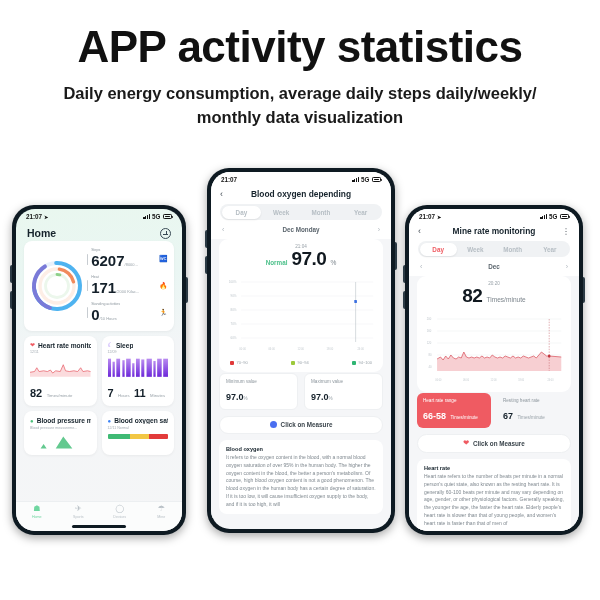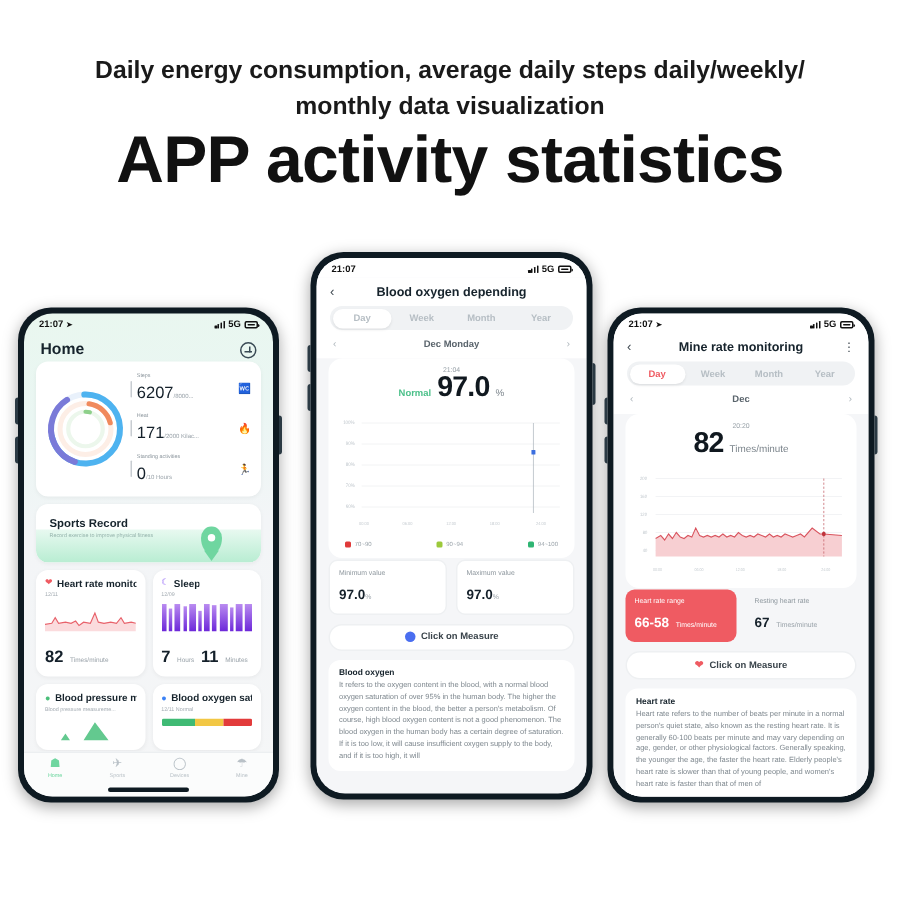--- a/index.html
+++ b/index.html
@@ -77,21 +77,21 @@
   .sun { width:7px;height:7px;border-radius:50%;background:#ffd84d; }
 
   .card { background:#fff; border-radius:8px; margin:0 8px 5px; box-shadow:0 1px 3px rgba(0,0,0,.05); }
   .hd-card { display:flex; padding:7px 6px 7px 4px; align-items:center; }
   .rings { width:54px;height:54px;position:relative;flex:none;margin-left:2px;}
   .hd-stats { flex:1; padding-left:3px; }
   .stat-row { display:flex; align-items:center; margin-bottom:4.5px; }
   .stat-bar { width:1.2px; height:11px; background:#c7ccd1; border-radius:1px; margin-right:3px; }
   .stat-txt { flex:1; }
   .stat-label { font-size:3.6px; color:#8b959c; display:block; line-height:1.2; }
-  .stat-val { font-size:11px; font-weight:400; color:#14202a; line-height:1.15; }
+  .stat-val { font-size:15px; font-weight:700; color:#14202a; line-height:1.15; }
   .stat-unit { font-size:4px; font-weight:400; color:#9aa3aa; }
   .stat-ico { font-size:7px; width:9px; text-align:center; }
 
   .sports-card { position:relative; overflow:hidden; padding:8px 9px 16px; }
   .sports-t { font-size:7.6px; font-weight:700; color:#16232c; }
   .sports-s { font-size:3.6px; color:#9aa3aa; margin-top:2px; }
   .sports-wave { position:absolute; left:0; right:0; bottom:0; height:22px;
      background:linear-gradient(180deg,rgba(126,222,173,.18),rgba(126,222,173,.55)); border-radius:0 0 8px 8px;}
   .pin { position:absolute; right:26px; bottom:6px; width:14px;height:18px;
      background:#6fd6a0; border-radius:50% 50% 50% 50%/45% 45% 60% 60%; }
@@ -163,22 +163,22 @@
 
   #phone-mid .inner { background:#f5f6f8; }
   #phone-right .inner { background:#f5f6f8; }
   .scr-body { background:#f5f6f8; padding-bottom:4px; }
   .whitewrap { background:#fff; border-radius:9px; margin:3px 8px 0; padding:4px 0 3px; }
 </style>
 </head>
 <body>
 
 <div id="header">
+  <div id="title">APP activity statistics</div>
   <div id="subtitle">Daily energy consumption, average daily steps daily/weekly/ monthly data visualization</div>
-  <div id="title">APP activity statistics</div>
 </div>
 
 <div class="phone" id="phone-left">
   <div class="btn-l" style="top:60px;height:18px"></div>
   <div class="btn-l" style="top:86px;height:18px"></div>
   <div class="btn-r" style="top:72px;height:26px"></div>
   <div class="inner">
     <div class="statusbar">
       <div class="sb-left">
         <span>21:07</span>
@@ -237,26 +237,20 @@
           <span class="stat-bar"></span>
           <span class="stat-txt">
             <span class="stat-label">Standing activities</span>
             <span class="stat-val">0</span><span class="stat-unit">/10 Hours</span>
           </span>
           <span class="stat-ico" style="color:#4bbf7a">🏃</span>
         </div>
       </div>
     </div>
 
-    <div class="card sports-card">
-      <div class="sports-t">Sports Record</div>
-      <div class="sports-s">Record exercise to improve physical fitness</div>
-      <div class="sports-wave"></div>
-      <div class="pin"></div>
-    </div>
 
     <div class="grid2">
       <div class="mini">
         <div class="mini-h">
           <span class="dot-ico" style="color:#ef5b62">❤</span>
           <span class="mini-t">Heart rate monitori</span>
         </div>
         <div class="mini-d">12/11</div>
         <svg viewBox="0 0 80 26" style="width:100%;height:22px;margin-top:2px">
           <path d="M0,20 L6,19 L9,14 L12,19 L18,18 L23,19 L27,17 L30,21 L34,18 L40,19 L44,10 L47,18 L52,19 L58,18 L63,19 L67,14 L70,19 L76,18 L80,19 L80,26 L0,26 Z" fill="#fbdbdd"></path>

